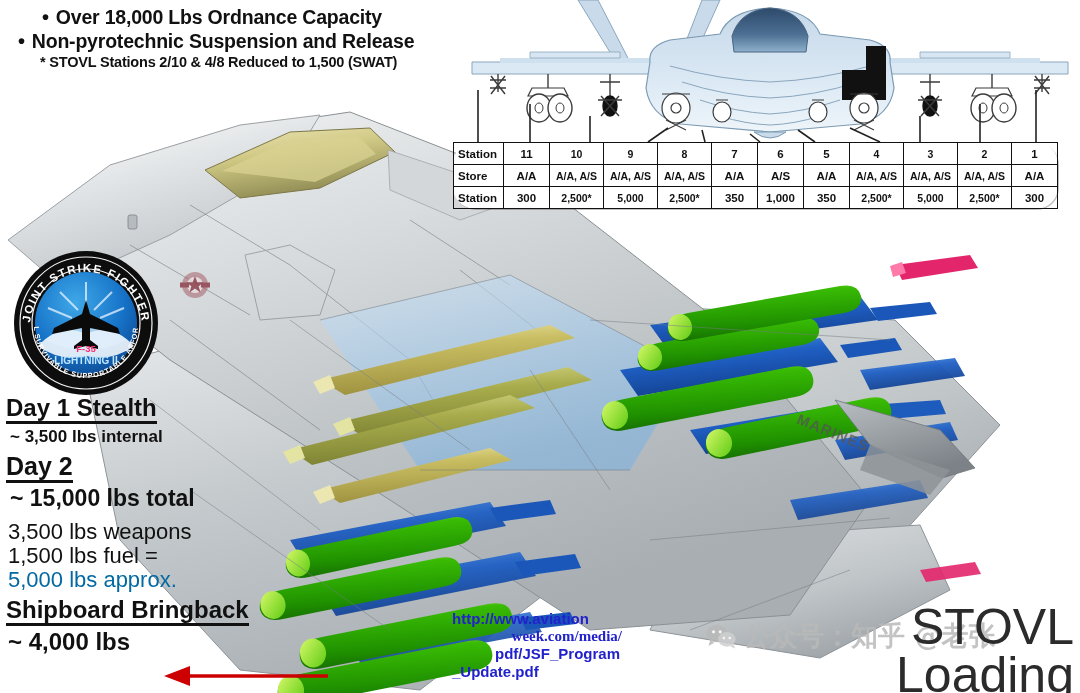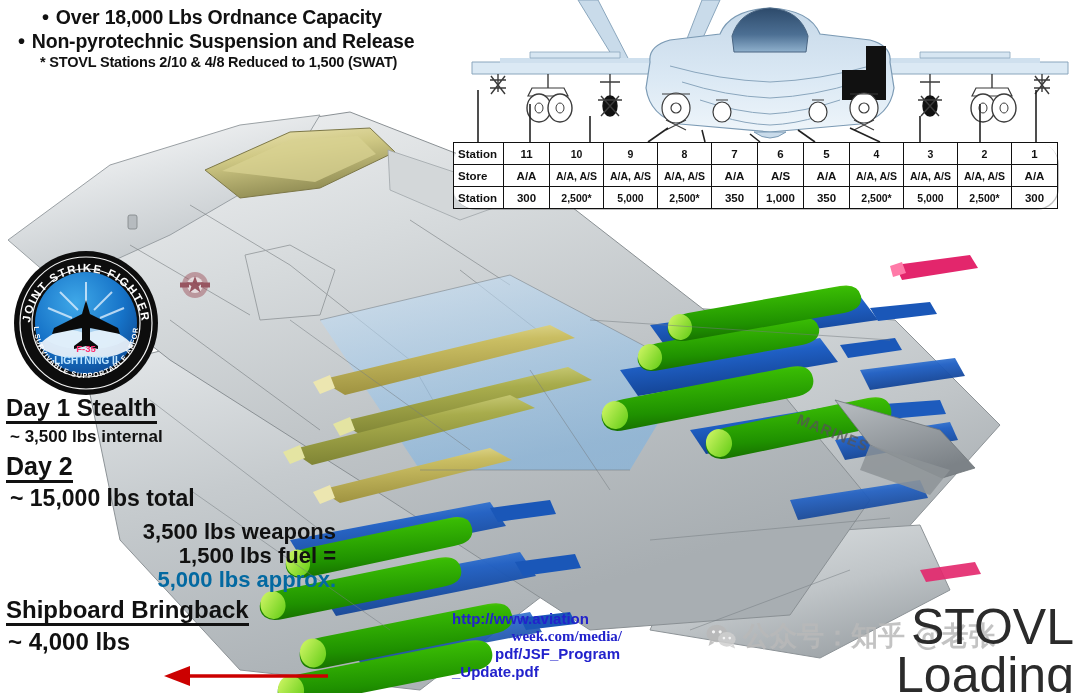--- a/index.html
+++ b/index.html
@@ -111,21 +111,21 @@
   .tx { white-space: nowrap; font-weight: bold; line-height: 1.0; }
   .tx-underline {
     display: inline-block;
     border-bottom: 3.5px solid #111;
     padding-bottom: 1px;
   }
   .h-day1 { font-size: 24px; margin-bottom: 4px; }
   .sub-1  { font-size: 17px; margin: 0 0 9px 4px; }
   .h-day2 { font-size: 25px; margin-bottom: 4px; }
   .sub-2  { font-size: 23px; margin: 0 0 11px 4px; }
-  .calc   { font-size: 22px; margin: 0 0 2px 2px; font-weight: bold; text-align: right; }
+  .calc   { font-size: 22px; margin: 0 0 2px 2px; font-weight: normal; }
   .calc.purple { color: #0369a1; }
   .h-ship { font-size: 24px; margin: 7px 0 4px 0; }
   .sub-3  { font-size: 24px; margin: 0 0 0 2px; }
 
   
   #red-arrow {
     position: absolute;
     left: 160px; top: 661px;
     width: 180px; height: 30px;
   }

